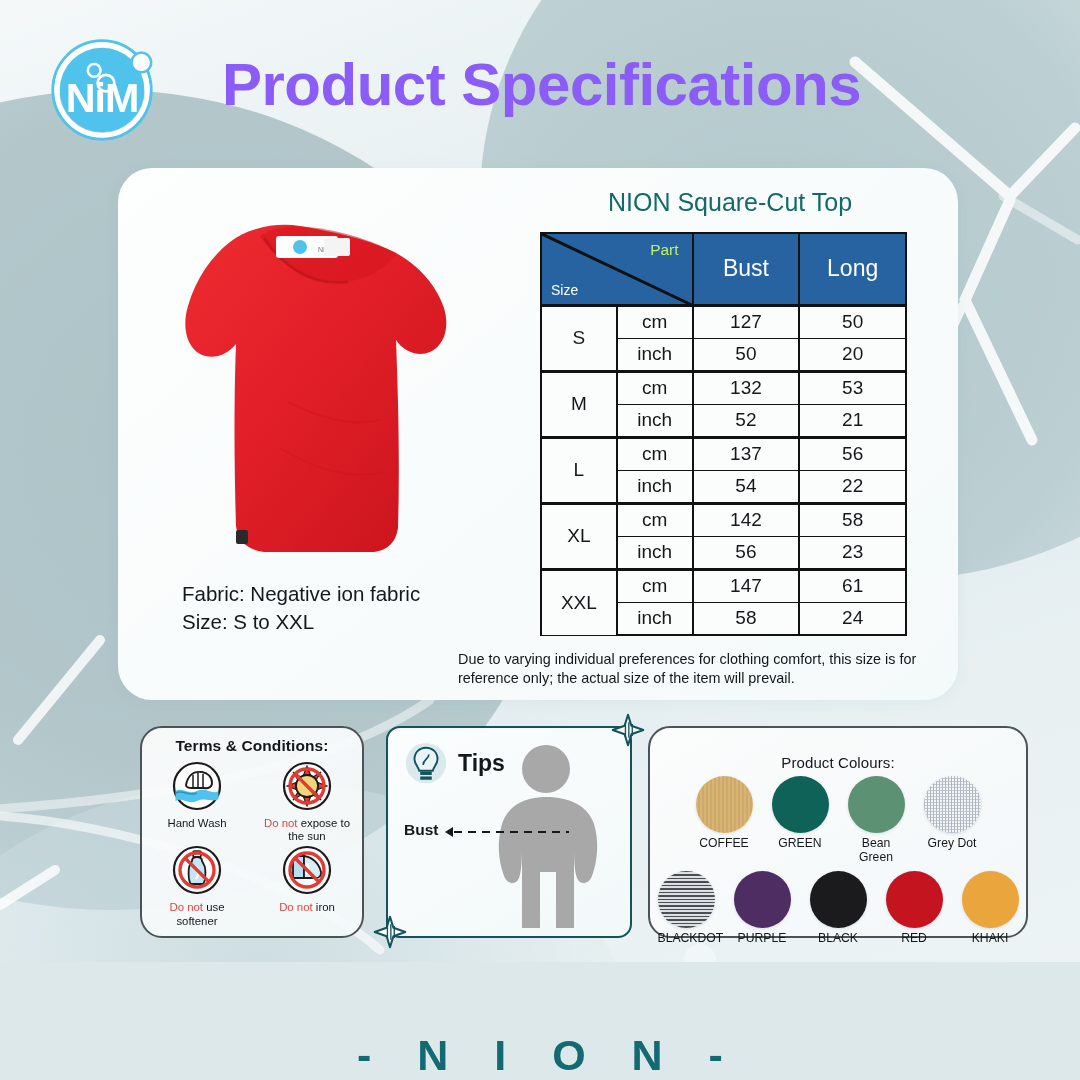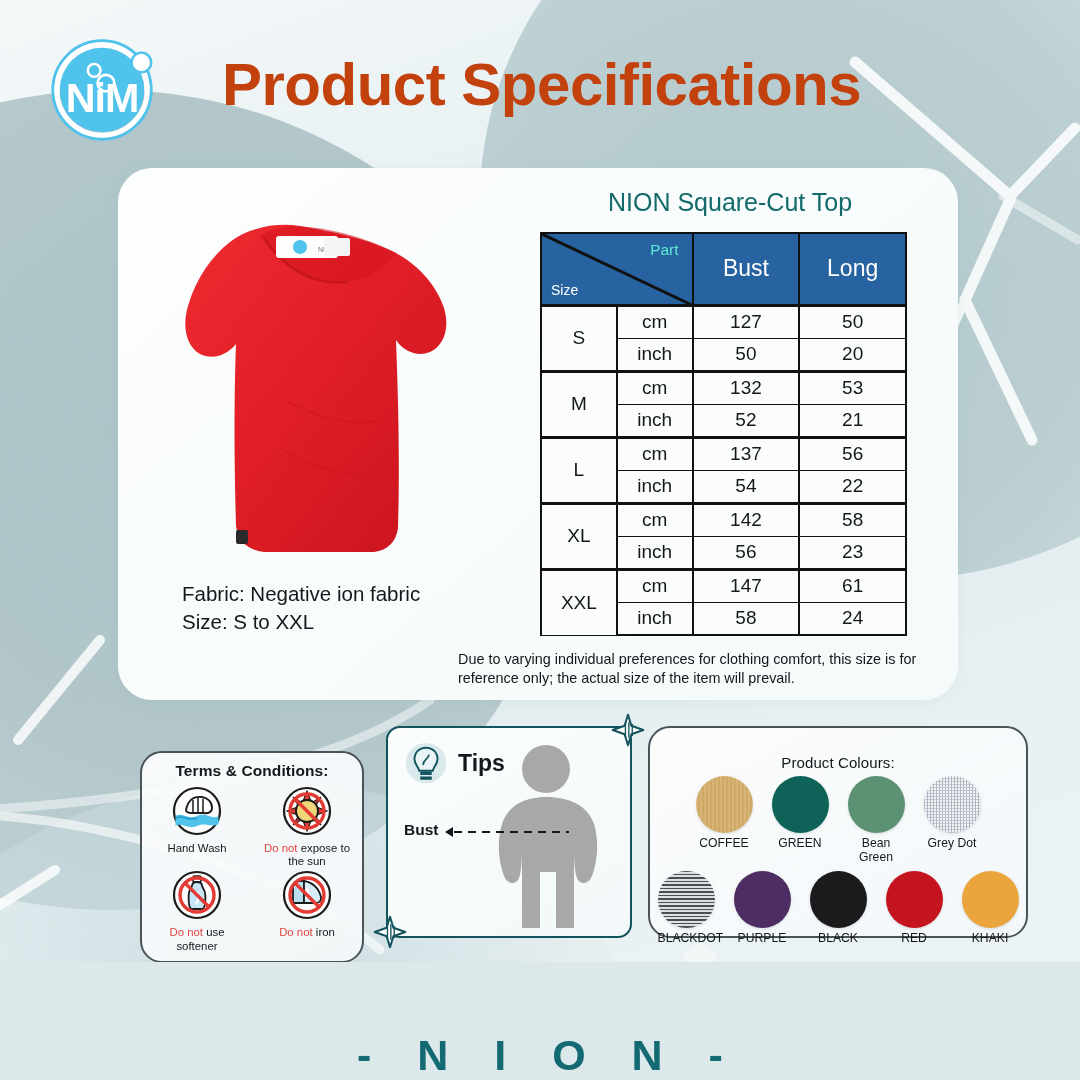--- a/index.html
+++ b/index.html
@@ -49,21 +49,21 @@
   .header {
     position: absolute; top: 0; left: 0;
     width: 1080px; height: 168px;
     z-index: 3;
     display: flex; align-items: center; margin-left: 12px;
   }
   .logo { position: absolute; left: 33px; top: 31px; width: 118px; height: 118px; }
   .page-title {
     position: absolute; left: 210px; top: 50px;
     font-size: 60px; font-weight: bold;
-    color: #c2410c; letter-spacing: -0.5px;
+    color: #8b5cf6; letter-spacing: -0.5px;
     white-space: nowrap;
   }
 
   
   .main-card {
     position: absolute;
     left: 118px; top: 168px;
     width: 840px; height: 532px;
     background: linear-gradient(140deg, #fdfefe 0%, #f9fcfc 45%, #f4f9fa 100%);
     border-radius: 34px;
@@ -103,21 +103,21 @@
     background: #2763a0; color: #ffffff; font-size: 23px;
     height: 72px; border-color: #111;
   }
   .corner-cell {
     position: relative; background: #2763a0; width: 152px; height: 72px;
     padding: 0; overflow: hidden;
   }
   .corner-cell svg { position: absolute; inset: 0; }
   .corner-part {
     position: absolute; right: 13px; top: 7px;
-    color: #5eead4; font-size: 15.5px;
+    color: #bef264; font-size: 15.5px;
   }
   .corner-size {
     position: absolute; left: 9px; bottom: 6px;
     color: #fff; font-size: 14px;
   }
   .col-size { width: 76px; font-size: 21px; }
   .col-unit { width: 76px; margin-left: 24px; }
   .col-val  { width: 107px; }
   .grp-top td { border-bottom-width: 1px; }
   .grp-bot td { border-top-width: 1px; }
@@ -130,21 +130,21 @@
     z-index: 4;
   }
 
   
   .panel {
     position: absolute; z-index: 3;
     border: 2.5px solid #4a5358;
     border-radius: 22px;
     background: linear-gradient(150deg, rgba(252,253,253,.93) 0%, rgba(243,248,249,.93) 100%);
   }
-  .panel-terms  { left: 140px; top: 726px; width: 224px; height: 212px; margin-top: 25px; }
+  .panel-terms  { left: 140px; top: 726px; width: 224px; height: 212px; }
   .panel-tips   { left: 386px; top: 726px; width: 246px; height: 212px;
                   border-color: #12535c; border-width: 2.5px; border-radius: 14px;
                   background: linear-gradient(150deg, #fbfdfd 0%, #f2f8f9 100%); }
   .panel-colour { left: 648px; top: 726px; width: 380px; height: 212px; }
 
   .panel-title {
     text-align: center; font-size: 15.5px; color: #15181a;
     font-weight: bold; padding-top: 9px; letter-spacing: .1px;
   }
   .panel-title-colour { font-size: 15px; font-weight: normal; padding-top: 26px; }

